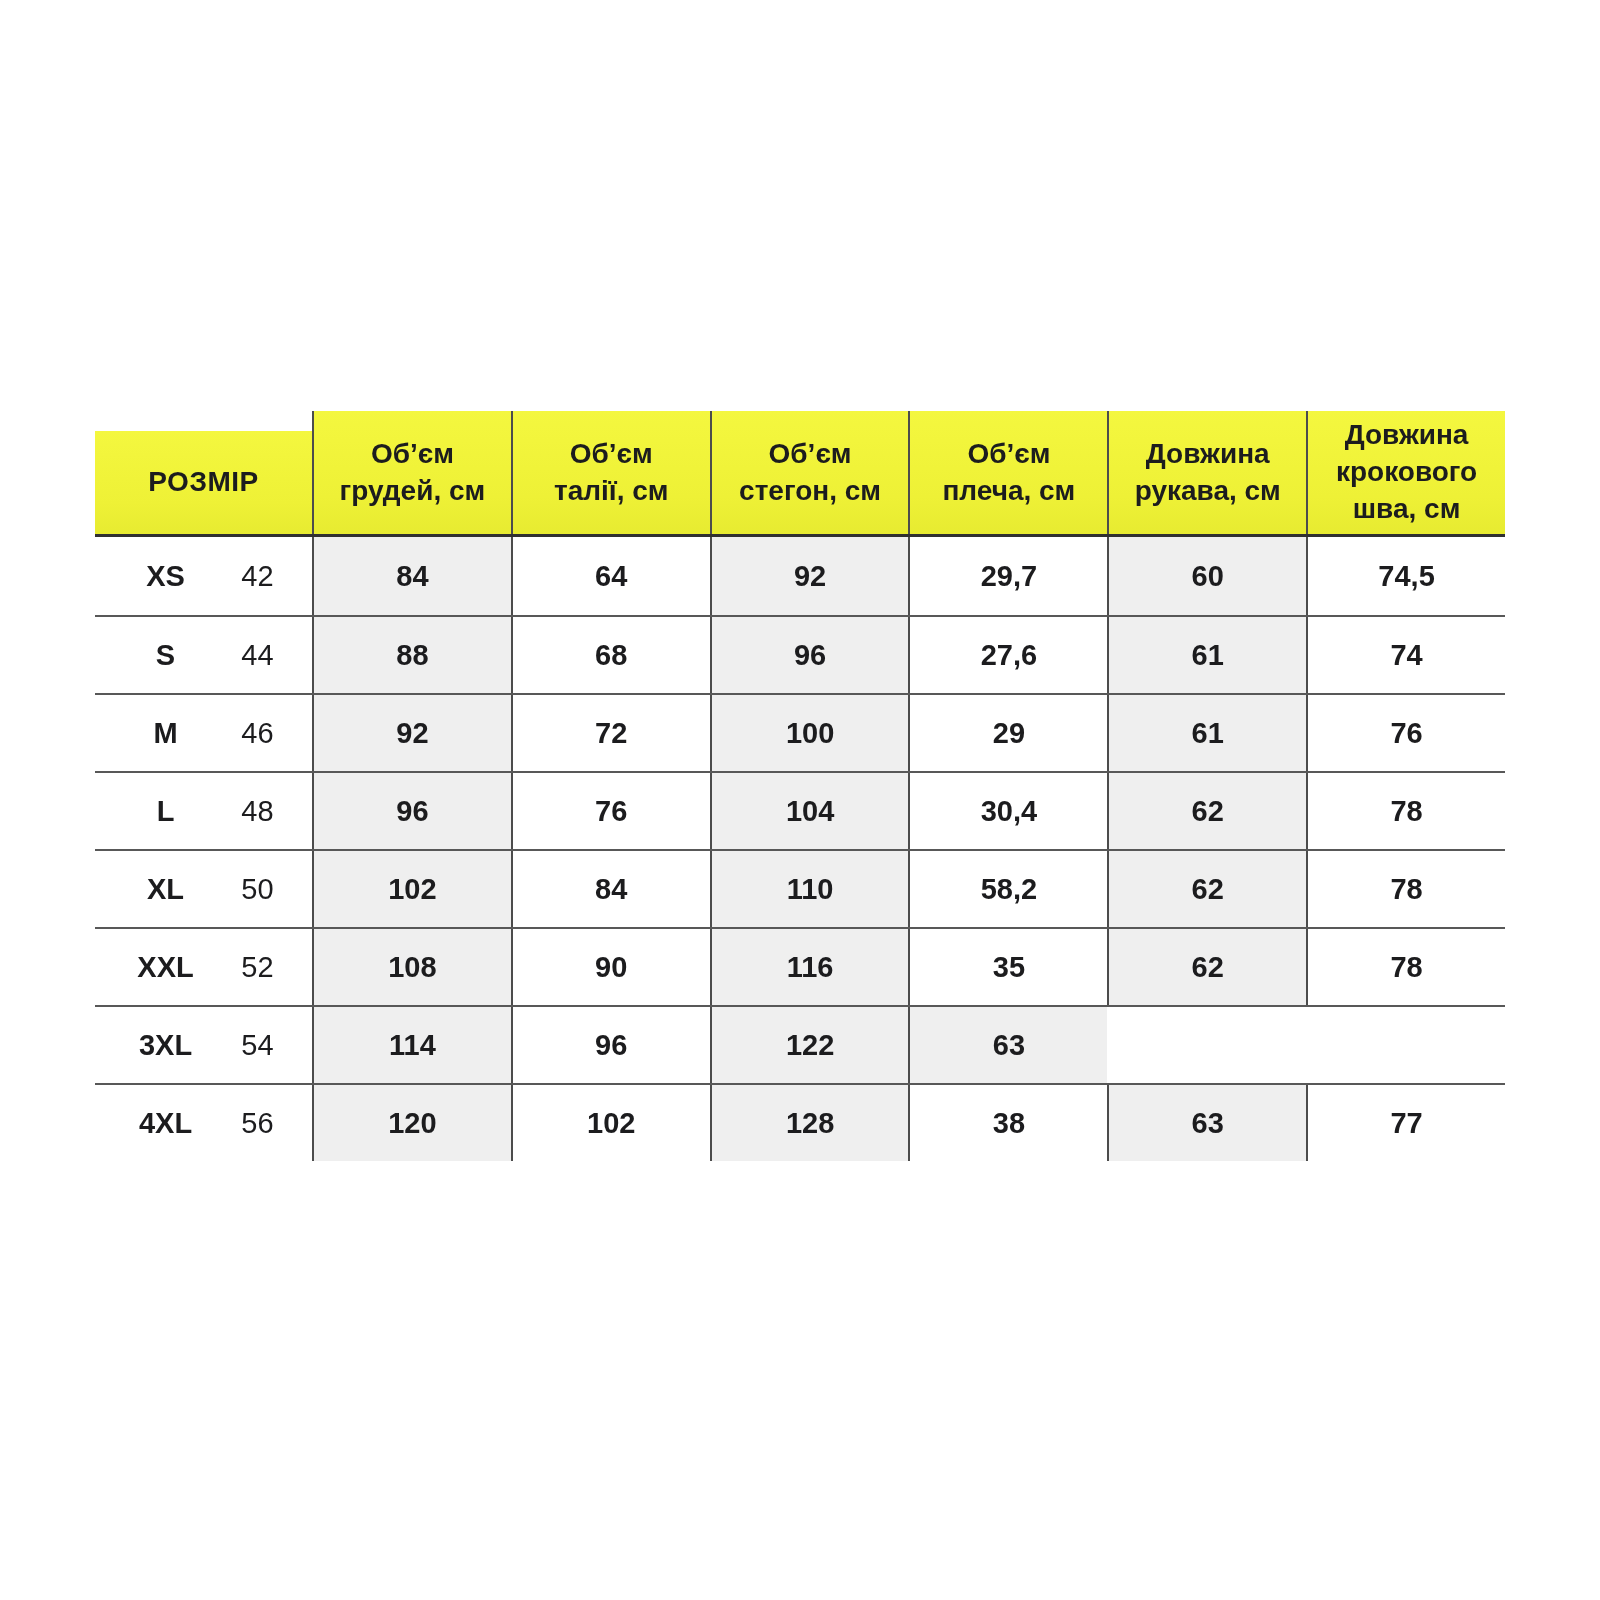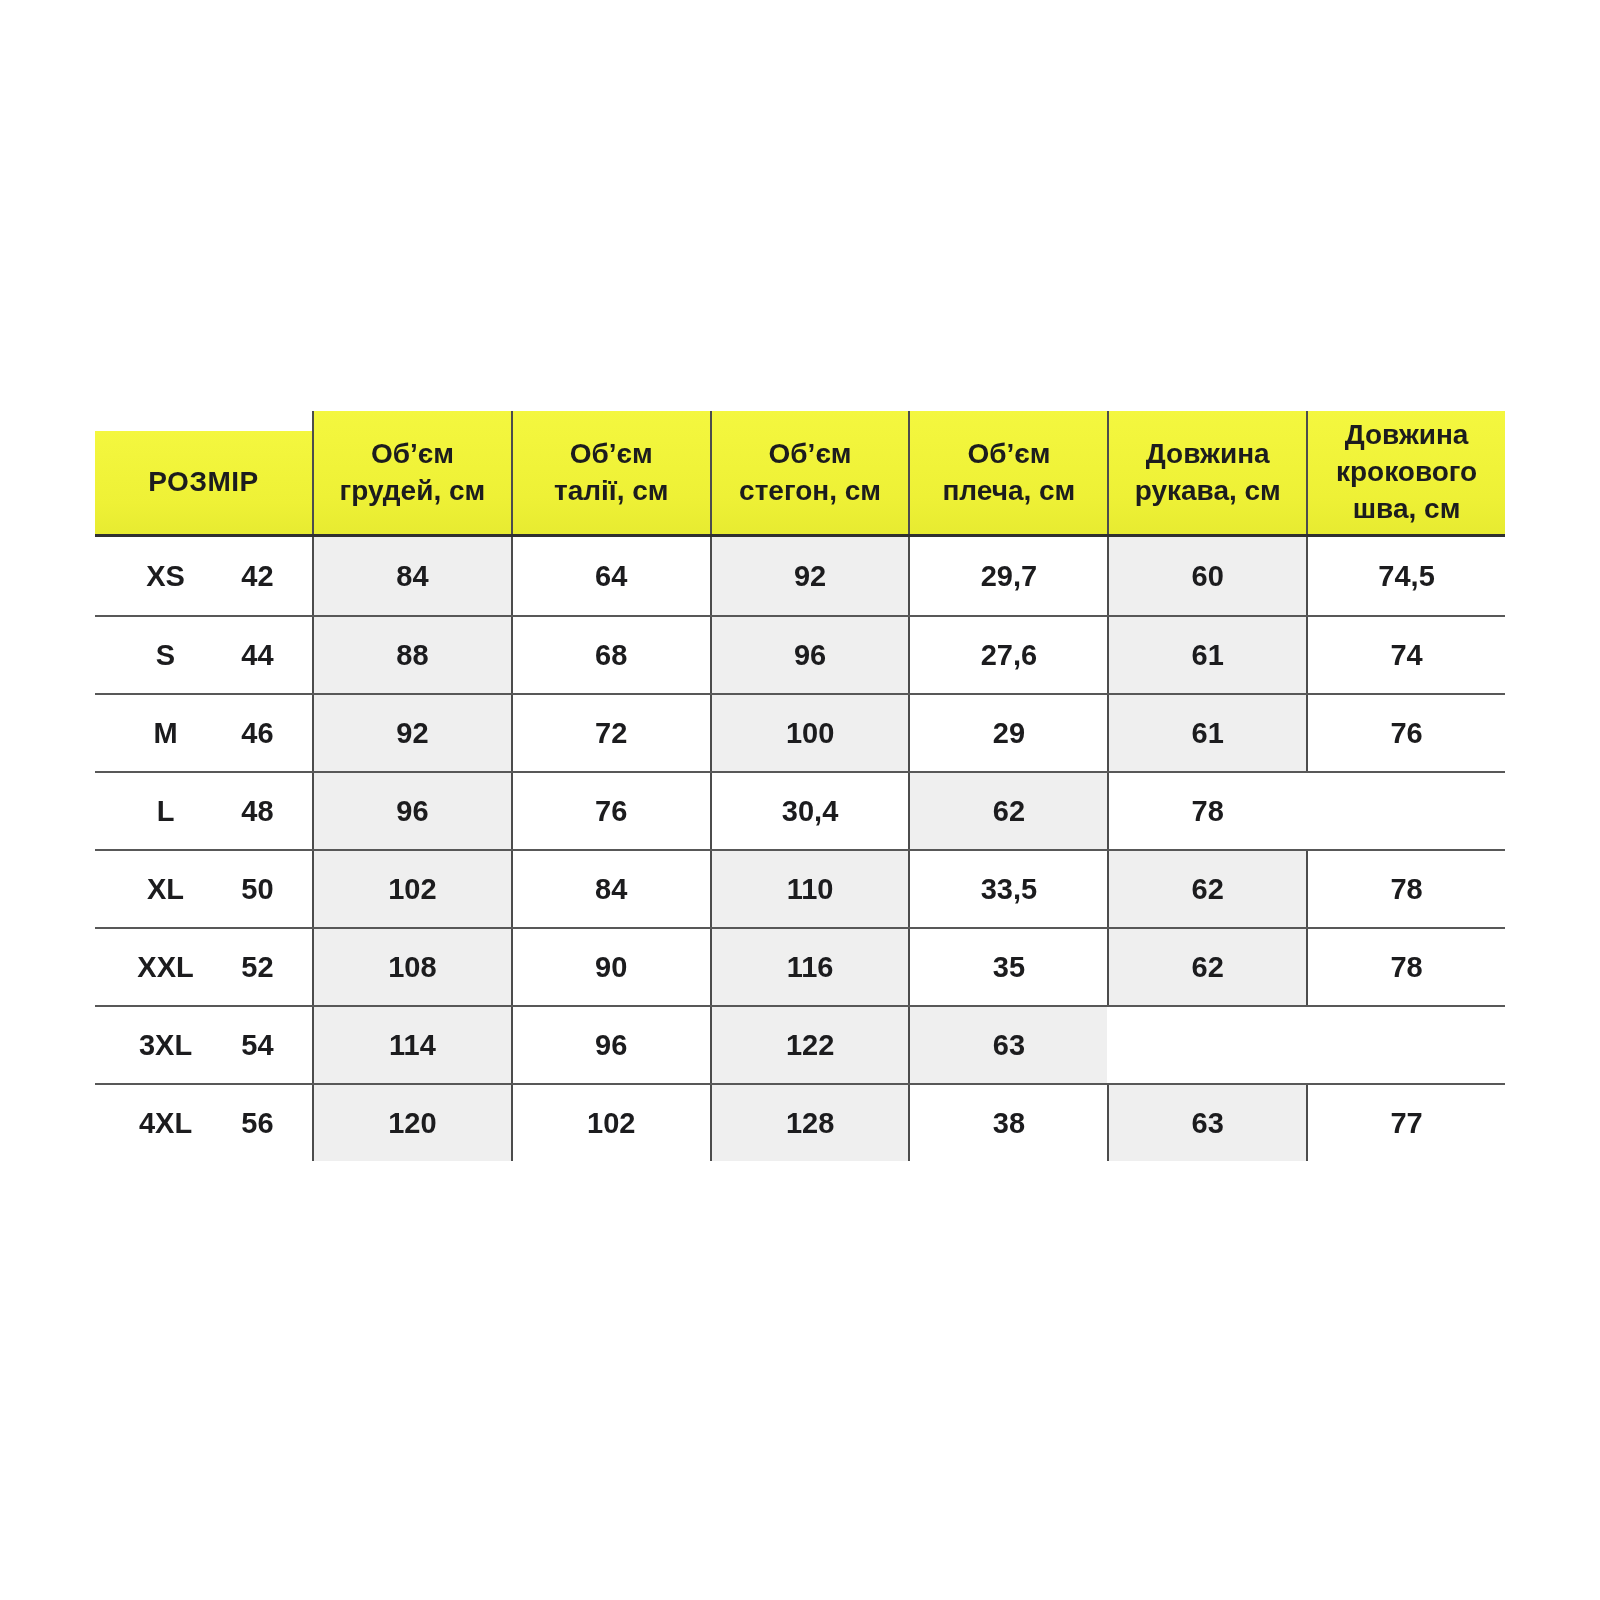--- a/index.html
+++ b/index.html
@@ -72,21 +72,21 @@
   .size-label {
     display: inline-block;
     width: 108px;
     text-align: center;
     font-weight: 700;
   }
   .size-num {
     display: inline-block;
     width: 76px;
     text-align: center;
-    font-weight: 700;
+    font-weight: 400;
   }
 </style>
 </head>
 <body>
 
 <div class="size-table">
 
   <div class="row header-row">
     <div class="cell size-head">РОЗМІР</div>
     <div class="cell">Об’єм
@@ -143,34 +143,35 @@
     <div class="cell">76</div>
   </div>
 
   <div class="row body-row">
     <div class="cell size-cell">
       <span class="size-label">L</span>
       <span class="size-num">48</span>
     </div>
     <div class="cell shaded">96</div>
     <div class="cell">76</div>
+    <div class="cell shaded">104</div>
     <div class="cell">30,4</div>
     <div class="cell shaded">62</div>
     <div class="cell">78</div>
   </div>
 
   <div class="row body-row">
     <div class="cell size-cell">
       <span class="size-label">XL</span>
       <span class="size-num">50</span>
     </div>
     <div class="cell shaded">102</div>
     <div class="cell">84</div>
     <div class="cell shaded">110</div>
-    <div class="cell">33,5</div>
+    <div class="cell">58,2</div>
     <div class="cell shaded">62</div>
     <div class="cell">78</div>
   </div>
 
   <div class="row body-row">
     <div class="cell size-cell">
       <span class="size-label">XXL</span>
       <span class="size-num">52</span>
     </div>
     <div class="cell shaded">108</div>

